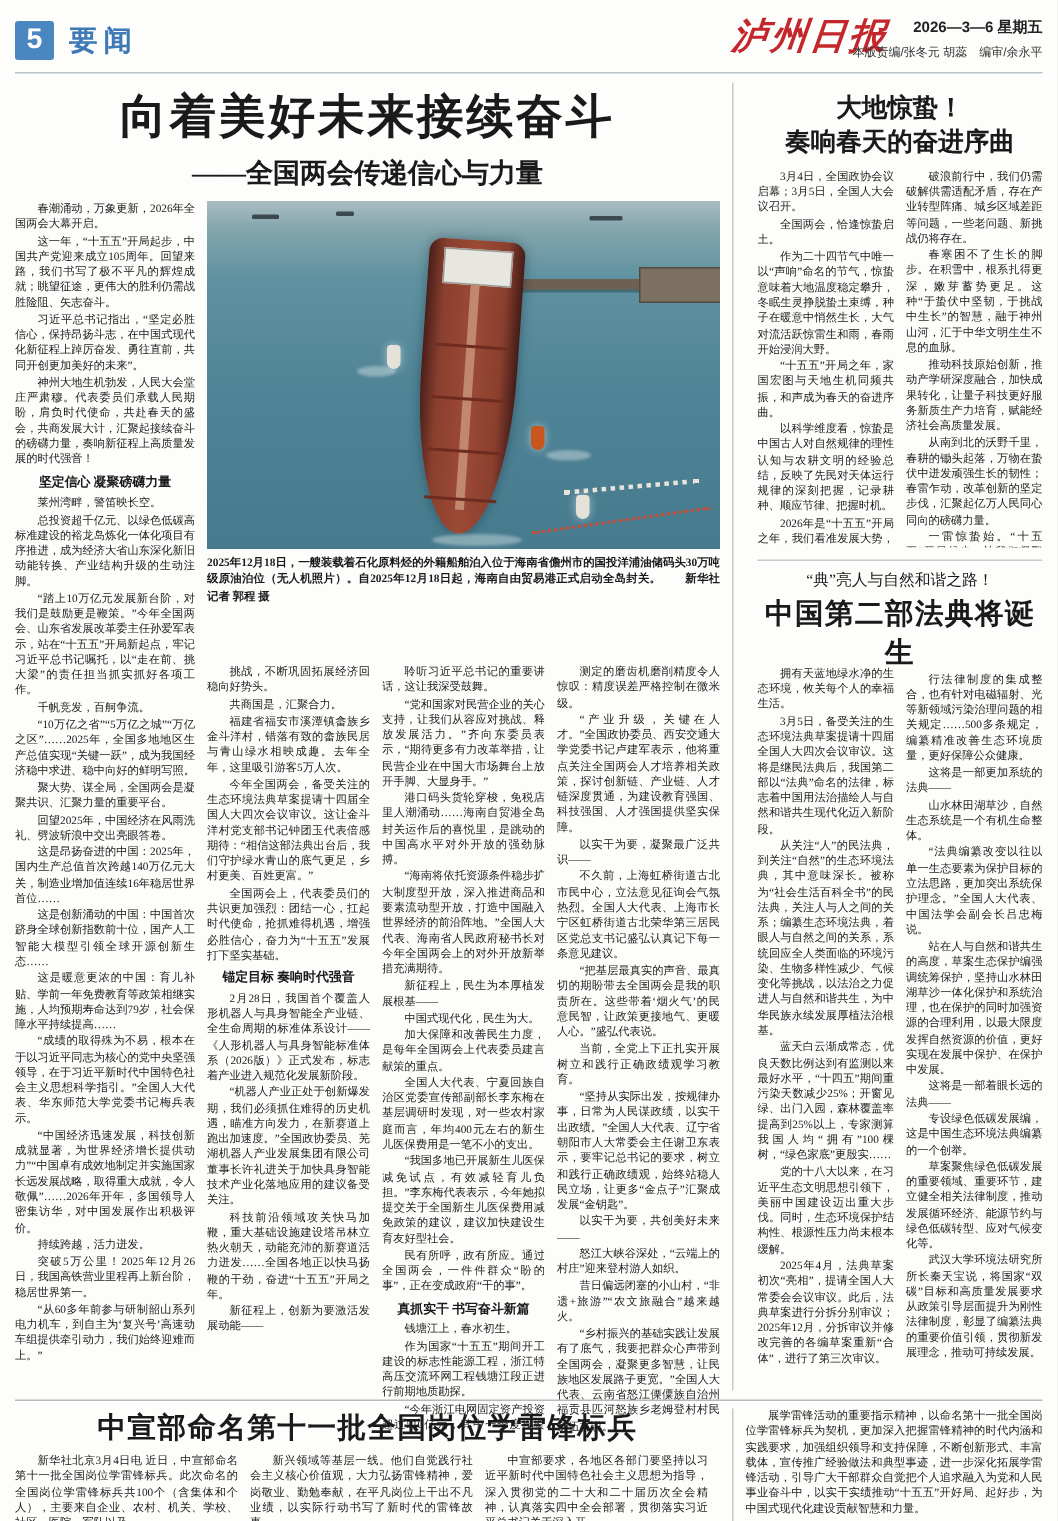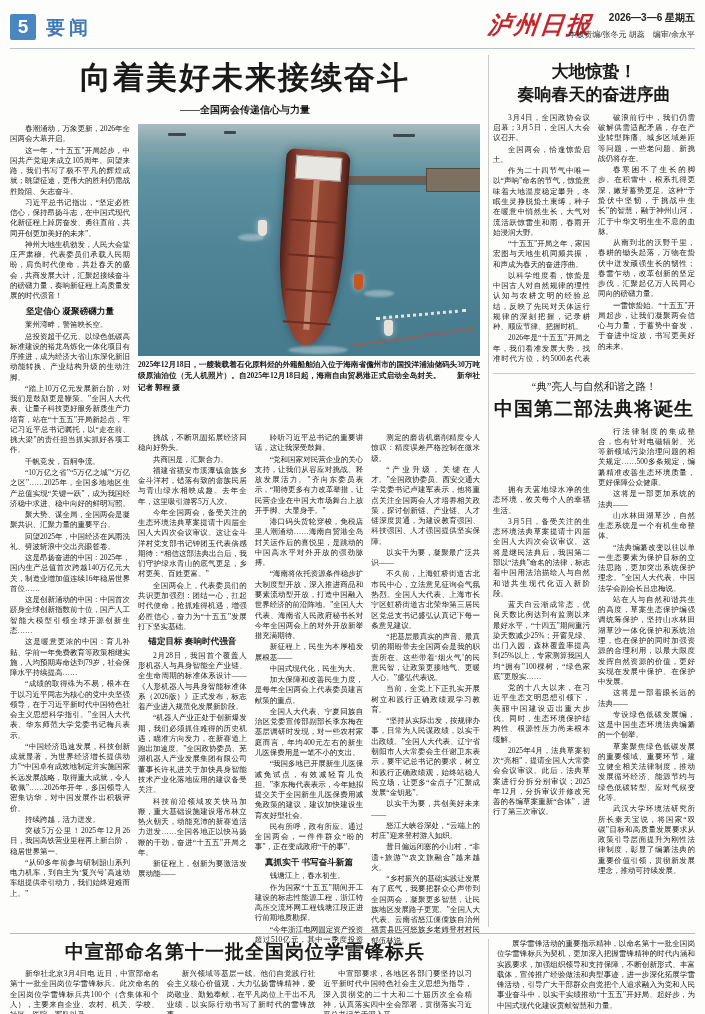--- a/index.html
+++ b/index.html
@@ -17,21 +17,21 @@
   .hdr-staff{font-size:8px;color:#333;margin-top:4px;}
   .rule{height:1px;background:#b9c3c9;margin-top:4px;}
   
   .p{ text-indent:2em;text-align:justify;margin:0 0 1px 0;}
   .sub{font-weight:bold;text-align:center;margin:4px 0 3px 0;font-size:8.6px;}
   .col{overflow:hidden;}
   
   .content{display:flex;margin-top:6px;height:872px;}
   .main{width:478px;box-sizing:border-box;padding-right:8px;}
   .main h1{margin:2px 0 0 0;text-align:center;font-size:31px;letter-spacing:2px;font-weight:bold;}
-  .main .subtitle{text-align:center;font-size:10px;font-weight:bold;margin:4px 0 7px 0;}
+  .main .subtitle{text-align:center;font-size:18px;font-weight:bold;margin:4px 0 7px 0;}
   .main-body{display:flex;height:800px;}
   .c1{width:120px;margin-right:8px;height:800px;font-size:7.5px;line-height:1.37;}
   .main-right{width:342px;}
   .caption{font-size:7.6px;line-height:1.5;font-weight:bold;text-align:justify;margin:3px 0 5px 0;height:38px;overflow:hidden;}
   .caption .credit{margin-left:14px;}
   .threecols{display:flex;height:512px;margin-top:36px;}
   .threecols .col{width:109px;margin-right:8px;font-size:7.5px;line-height:1.37;height:512px;}
   .threecols .col:last-child{margin-right:0;}
   
   .photo{position:relative;width:342px;height:232px;overflow:hidden;
@@ -44,21 +44,21 @@
         border-radius:10px 10px 55% 55%/10px 10px 120px 120px;box-shadow:0 0 8px rgba(0,20,30,.35);}
   .ship .bridge{position:absolute;left:10px;top:6px;width:44px;height:22px;background:#e8e6e0;border:1px solid #9a9a94;}
   .ship .pipe{position:absolute;left:29px;top:30px;width:6px;height:150px;background:#c2876f;}
   .ship .bar{position:absolute;left:8px;width:48px;height:2px;background:#6e2c20;}
   .tug{position:absolute;width:9px;height:16px;background:#e5e2da;border-radius:3px 3px 5px 5px;box-shadow:0 0 6px rgba(255,255,255,.5);}
   .tug.orange{background:#c9551f;}
   .wake{position:absolute;background:rgba(255,255,255,.35);border-radius:50%;filter:blur(1px);}
   .floats{position:absolute;right:6px;bottom:18px;width:120px;border-bottom:2px dotted #d3472f;transform:rotate(-8deg);}
   .boats{position:absolute;right:14px;bottom:40px;width:90px;border-bottom:3px dotted #e8e4da;transform:rotate(-5deg);}
   
-  .rail{flex:1;border-left:1px solid #c9c9c9;padding-left:4px;overflow:hidden;}
+  .rail{flex:1;border-left:1px solid #c9c9c9;padding-left:16px;overflow:hidden;}
   .rail h2{margin:6px 0 6px 0;text-align:center;font-size:17px;line-height:1.35;font-weight:bold;}
   .kicker{text-align:center;font-weight:normal;font-size:10.5px;margin:6px 0 2px 0;}
   .rail h3{margin:0 0 6px 0;text-align:center;font-size:19px;font-weight:bold;letter-spacing:1px;}
   .twocols{display:flex;}
   .twocols .col{width:98px;margin-right:8px;font-size:7.5px;line-height:1.37;}
   .twocols .col:last-child{margin-right:0;}
   .a1cols{height:252px;}
   .a2cols{height:448px;align-items:center;}
   .rail-divider{height:1px;background:#c9c9c9;margin:8px 0 2px 0;}
   
@@ -93,21 +93,21 @@
       <div class="subtitle">——全国两会传递信心与力量</div>
       <div class="main-body">
         <div class="col c1">
             <div class="p">春潮涌动，万象更新，2026年全国两会大幕开启。</div>
             <div class="p">这一年，“十五五”开局起步，中国共产党迎来成立105周年。回望来路，我们书写了极不平凡的辉煌成就；眺望征途，更伟大的胜利仍需战胜险阻、矢志奋斗。</div>
             <div class="p">习近平总书记指出，“坚定必胜信心，保持昂扬斗志，在中国式现代化新征程上踔厉奋发、勇往直前，共同开创更加美好的未来”。</div>
             <div class="p">神州大地生机勃发，人民大会堂庄严肃穆。代表委员们承载人民期盼，肩负时代使命，共赴春天的盛会，共商发展大计，汇聚起接续奋斗的磅礴力量，奏响新征程上高质量发展的时代强音！</div>
             <div class="sub">坚定信心 凝聚磅礴力量</div>
             <div class="p">莱州湾畔，警笛映长空。</div>
             <div class="p">总投资超千亿元、以绿色低碳高标准建设的裕龙岛炼化一体化项目有序推进，成为经济大省山东深化新旧动能转换、产业结构升级的生动注脚。</div>
-            <div class="p">“踏上10万亿元发展新台阶，对我们是鼓励更是鞭策。”全国人大代表、让量子科技更好服务新质生产力培育，站在“十五五”开局新起点，牢记习近平总书记嘱托，以“走在前、挑大梁”的责任担当抓实抓好各项工作。</div>
+            <div class="p">“踏上10万亿元发展新台阶，对我们是鼓励更是鞭策。”今年全国两会、山东省发展改革委主任孙爱军表示，站在“十五五”开局新起点，牢记习近平总书记嘱托，以“走在前、挑大梁”的责任担当抓实抓好各项工作。</div>
             <div class="p">千帆竞发，百舸争流。</div>
             <div class="p">“10万亿之省”“5万亿之城”“万亿之区”……2025年，全国多地地区生产总值实现“关键一跃”，成为我国经济稳中求进、稳中向好的鲜明写照。</div>
             <div class="p">聚大势、谋全局，全国两会是凝聚共识、汇聚力量的重要平台。</div>
             <div class="p">回望2025年，中国经济在风雨洗礼、劈波斩浪中交出亮眼答卷。</div>
             <div class="p">这是昂扬奋进的中国：2025年，国内生产总值首次跨越140万亿元大关，制造业增加值连续16年稳居世界首位……</div>
             <div class="p">这是创新涌动的中国：中国首次跻身全球创新指数前十位，国产人工智能大模型引领全球开源创新生态……</div>
             <div class="p">这是暖意更浓的中国：育儿补贴、学前一年免费教育等政策相继实施，人均预期寿命达到79岁，社会保障水平持续提高……</div>
             <div class="p">“成绩的取得殊为不易，根本在于以习近平同志为核心的党中央坚强领导，在于习近平新时代中国特色社会主义思想科学指引。”全国人大代表、华东师范大学党委书记梅兵表示。</div>
             <div class="p">“中国经济迅速发展，科技创新成就显著，为世界经济增长提供动力”“中国卓有成效地制定并实施国家长远发展战略，取得重大成就，令人敬佩”……2026年开年，多国领导人密集访华，对中国发展作出积极评价。</div>
             <div class="p">持续跨越，活力迸发。</div>
@@ -200,33 +200,35 @@
               <div class="p">3月4日，全国政协会议启幕；3月5日，全国人大会议召开。</div>
               <div class="p">全国两会，恰逢惊蛰启土。</div>
               <div class="p">作为二十四节气中唯一以“声响”命名的节气，惊蛰意味着大地温度稳定攀升，冬眠生灵挣脱蛰土束缚，种子在暖意中悄然生长，大气对流活跃惊雷生和雨，春雨开始浸润大野。</div>
               <div class="p">“十五五”开局之年，家国宏图与天地生机同频共振，和声成为春天的奋进序曲。</div>
               <div class="p">以科学维度看，惊蛰是中国古人对自然规律的理性认知与农耕文明的经验总结，反映了先民对天体运行规律的深刻把握，记录耕种、顺应节律、把握时机。</div>
               <div class="p">2026年是“十五五”开局之年，我们看准发展大势，找准时代方位，约5000名代表委员共赴这场春天的盛会，共商发展大计，汇聚奋斗力量。</div>
             </div>
           <div class="col">
               <div class="p">破浪前行中，我们仍需破解供需适配矛盾，存在产业转型阵痛、城乡区域差距等问题，一些老问题、新挑战仍将存在。</div>
               <div class="p">春寒困不了生长的脚步。在积雪中，根系扎得更深，嫩芽蓄势更足。这种“于蛰伏中坚韧，于挑战中生长”的智慧，融于神州山河，汇于中华文明生生不息的血脉。</div>
+              <div class="p">推动科技原始创新，推动产学研深度融合，加快成果转化，让量子科技更好服务新质生产力培育，赋能经济社会高质量发展。</div>
               <div class="p">从南到北的沃野千里，春耕的锄头起落，万物在蛰伏中迸发顽强生长的韧性；春雷乍动，改革创新的坚定步伐，汇聚起亿万人民同心同向的磅礴力量。</div>
               <div class="p">一雷惊蛰始。“十五五”开局起步，让我们凝聚两会信心与力量，于蓄势中奋发，于奋进中绽放，书写更美好的未来。</div>
             </div>
         </div>
       </article>
       <div class="rail-divider"></div>
       <article>
         <div class="kicker">“典”亮人与自然和谐之路！</div>
         <h3>中国第二部法典将诞生</h3>
         <div class="twocols a2cols">
           <div class="col">
               <div class="p">拥有天蓝地绿水净的生态环境，攸关每个人的幸福生活。</div>
               <div class="p">3月5日，备受关注的生态环境法典草案提请十四届全国人大四次会议审议。这将是继民法典后，我国第二部以“法典”命名的法律，标志着中国用法治描绘人与自然和谐共生现代化迈入新阶段。</div>
+              <div class="p">从关注“人”的民法典，到关注“自然”的生态环境法典，其中意味深长。被称为“社会生活百科全书”的民法典，关注人与人之间的关系；编纂生态环境法典，着眼人与自然之间的关系，系统回应全人类面临的环境污染、生物多样性减少、气候变化等挑战，以法治之力促进人与自然和谐共生，为中华民族永续发展厚植法治根基。</div>
               <div class="p">蓝天白云渐成常态，优良天数比例达到有监测以来最好水平，“十四五”期间重污染天数减少25%；开窗见绿、出门入园，森林覆盖率提高到25%以上，专家测算我国人均“拥有”100棵树，“绿色家底”更殷实……</div>
               <div class="p">党的十八大以来，在习近平生态文明思想引领下，美丽中国建设迈出重大步伐。同时，生态环境保护结构性、根源性压力尚未根本缓解。</div>
               <div class="p">2025年4月，法典草案初次“亮相”，提请全国人大常委会会议审议。此后，法典草案进行分拆分别审议；2025年12月，分拆审议并修改完善的各编草案重新“合体”，进行了第三次审议。</div>
             </div>
           <div class="col">
               <div class="p">行法律制度的集成整合，也有针对电磁辐射、光等新领域污染治理问题的相关规定……500多条规定，编纂精准改善生态环境质量，更好保障公众健康。</div>
               <div class="p">这将是一部更加系统的法典——</div>
               <div class="p">山水林田湖草沙，自然生态系统是一个有机生命整体。</div>
               <div class="p">“法典编纂改变以往以单一生态要素为保护目标的立法思路，更加突出系统保护理念。”全国人大代表、中国法学会副会长吕忠梅说。</div>
               <div class="p">站在人与自然和谐共生的高度，草案生态保护编强调统筹保护，坚持山水林田湖草沙一体化保护和系统治理，也在保护的同时加强资源的合理利用，以最大限度发挥自然资源的价值，更好实现在发展中保护、在保护中发展。</div>

